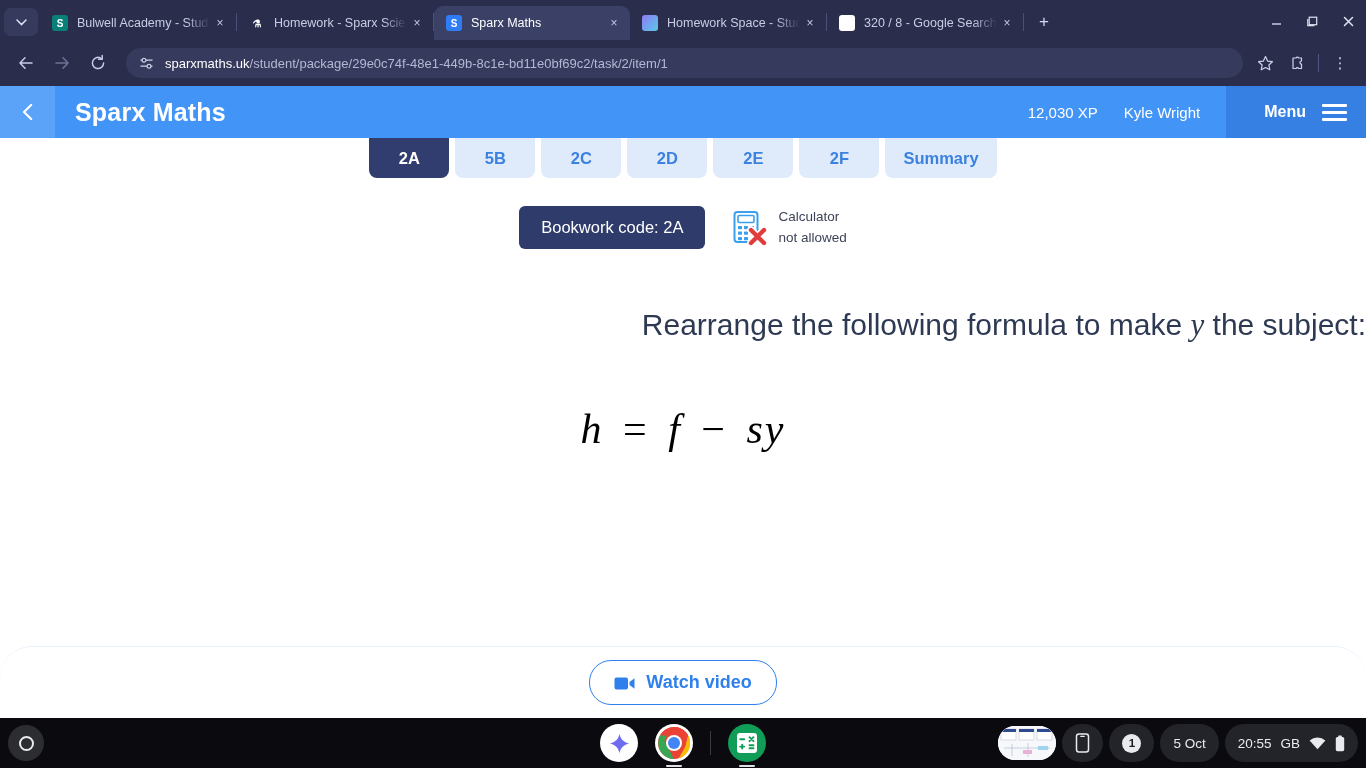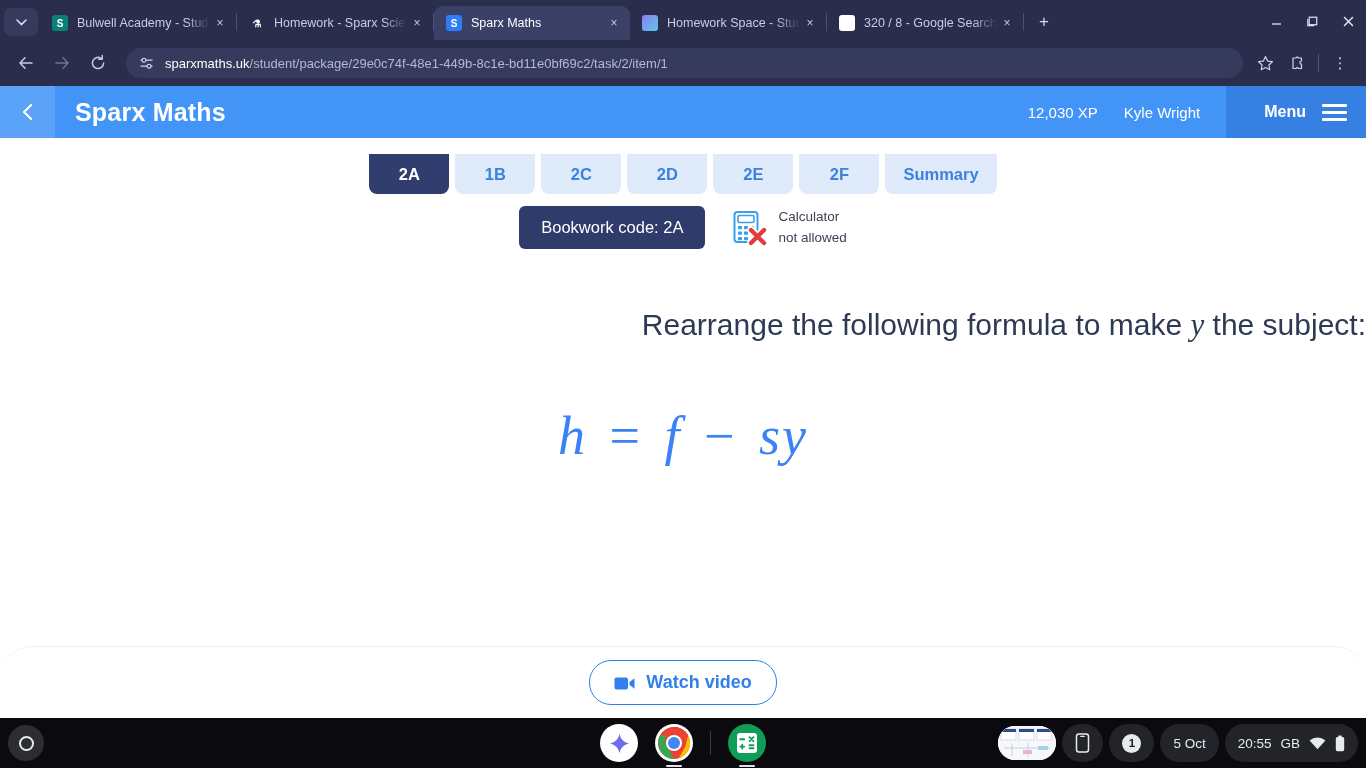--- a/index.html
+++ b/index.html
@@ -130,21 +130,20 @@
   .tabstrip {
     display: flex; justify-content: center; align-items: flex-start;
     gap: 6px; padding-top: 0px; height: 42px;
   }
   .qtab {
     height: 40px; min-width: 80px; padding: 16px 18px;
     display: flex; align-items: center; justify-content: center;
     background: #dfeafb; color: #3b82e0;
     font-size: 16.5px; font-weight: bold;
     border-radius: 0 0 8px 8px;
-    margin-top: 16px;
   }
   .qtab.active { background: #313d6e; color: #ffffff; }
 
   .codebar {
     display: flex; justify-content: center; align-items: center;
     gap: 28px; margin-top: 26px;
   }
   .bookwork {
     background: #2e3b6b; color: #ffffff;
     font-size: 16.5px; border-radius: 6px;
@@ -159,21 +158,21 @@
     font-size: 30px; color: #2e3a53; font-weight: 400;
   }
   .math-i {
     font-family: "Liberation Serif", serif;
     font-style: italic; font-size: 31px;
   }
   .formula {
     text-align: center; margin-top: 62px;
     font-family: "Liberation Serif", serif;
     font-style: italic;
-    font-size: 54px; color: #3b82f6; letter-spacing: 2px;
+    font-size: 42px; color: #000000; letter-spacing: 2px;
   }
   .formula .op { font-style: normal; padding: 0 7px; }
 
   .bottombar {
     position: absolute; left: 0; bottom: 0; width: 100%; height: 72px;
     border-top: 1px solid #e9f0fb; background: #ffffff;
     display: flex; align-items: center; justify-content: center; border-radius: 32px;
   }
   .watch-btn {
     display: flex; align-items: center; gap: 11px;
@@ -372,21 +371,21 @@
             <span></span>
               <span></span>
               <span></span>
           </span>
         </div>
       </div>
     </div>
 
     <div class="tabstrip">
       <div class="qtab active">2A</div>
-      <div class="qtab">1B</div>
+      <div class="qtab">5B</div>
       <div class="qtab">2C</div>
       <div class="qtab">2D</div>
       <div class="qtab">2E</div>
       <div class="qtab">2F</div>
       <div class="qtab">Summary</div>
     </div>
 
     <div class="codebar">
       <div class="bookwork">Bookwork code: 2A</div>
       <div class="calcblock">

